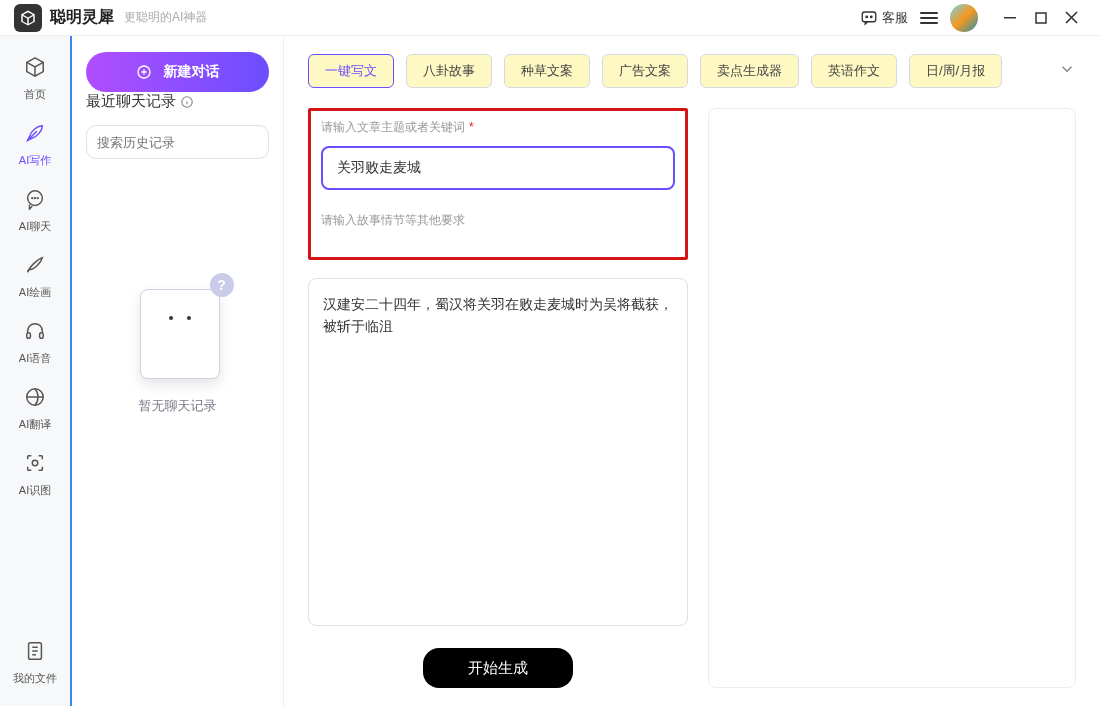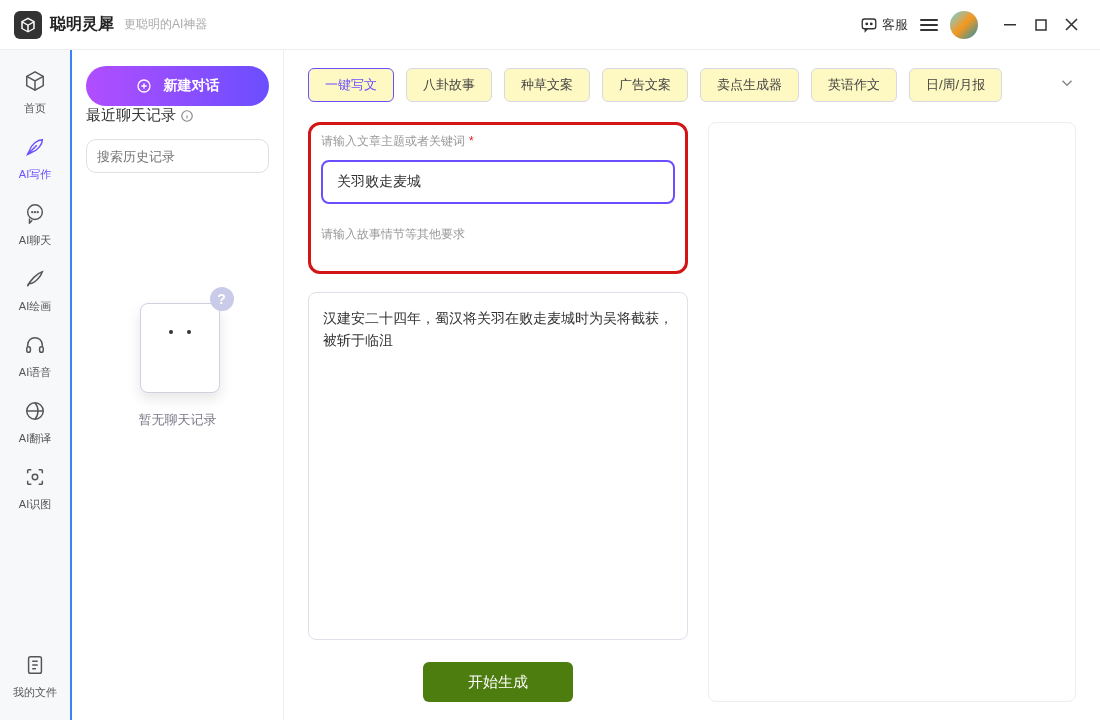--- a/index.html
+++ b/index.html
@@ -1,17 +1,17 @@
 <!DOCTYPE html>
 <html><head>
 <meta charset="utf-8">
 <style>
 * { margin: 0; padding: 0; box-sizing: border-box; font-family: "Microsoft YaHei", "PingFang SC", sans-serif; }
 html, body { width: 1100px; height: 720px; overflow: hidden; background: #fff; }
-.titlebar { height: 50px; display: flex; align-items: center; padding: 0 14px; border-bottom: 1px solid #eee; }
+.titlebar { height: 36px; display: flex; align-items: center; padding: 0 14px; border-bottom: 1px solid #eee; }
 .logo-badge { width: 28px; height: 28px; background: #333; border-radius: 6px; display: flex; align-items: center; justify-content: center; margin-right: 8px; }
 .logo-badge svg { fill: #fff; }
 .app-name { font-size: 16px; font-weight: 600; color: #222; margin-right: 10px; }
 .app-tagline { font-size: 12px; color: #aaa; }
 .titlebar-spacer { flex: 1; }
 .support { display: flex; align-items: center; gap: 4px; font-size: 13px; color: #333; cursor: pointer; margin-right: 12px; }
 .hamburger { cursor: pointer; margin-right: 12px; display: flex; flex-direction: column; gap: 3px; }
 .hamburger span { width: 18px; height: 2px; background: #333; border-radius: 1px; }
 .avatar { width: 28px; height: 28px; border-radius: 50%; background: linear-gradient(135deg,#6dd5ed,#f7971e,#2193b0); margin-right: 18px; cursor: pointer; }
 .winbtn { width: 30px; height: 30px; display: flex; align-items: center; justify-content: center; cursor: pointer; color: #333; }
@@ -32,26 +32,26 @@
 .empty-illust .pad::before { left: 28px; } .empty-illust .pad::after { right: 28px; }
 .empty-illust .q { position: absolute; top: -6px; right: -6px; width: 24px; height: 24px; border-radius: 50%; background: #c9cbe8; color: #fff; display: flex; align-items: center; justify-content: center; font-size: 14px; font-weight: 700; }
 .empty-text { margin-top: 18px; font-size: 13px; color: #7a7a88; }
 .main { flex: 1; padding: 18px 24px; display: flex; flex-direction: column; }
 .tabsrow { display: flex; align-items: center; gap: 12px; }
 .tab { height: 34px; padding: 0 16px; border: 1px solid #d8d8e4; border-radius: 6px; background: #fef9c3; font-size: 13px; color: #444; display: flex; align-items: center; cursor: pointer; }
 .tab.active { border-color: #6b4eff; color: #6b4eff; }
 .tabs-more { margin-left: auto; cursor: pointer; color: #888; }
 .workarea { flex: 1; display: flex; gap: 20px; margin-top: 20px; }
 .formcol { width: 380px; display: flex; flex-direction: column; }
-.highlightbox { border: 3px solid #d31515; padding: 8px 10px 18px; border-radius: 12px; }
+.highlightbox { border: 3px solid #d31515; padding: 8px 10px 18px; border-radius: 2px; }
 .field-label { font-size: 12px; color: #999; margin-bottom: 10px; }
 .req { color: #e02020; margin-left: 4px; }
 .topicinput { width: 100%; height: 44px; border: 2px solid #6b4eff; border-radius: 8px; padding: 0 14px; font-size: 14px; color: #333; outline: none; }
 .detailbox { margin-top: 18px; width: 100%; flex: 1; border: 1px solid #e0e0ea; border-radius: 8px; padding: 14px; font-size: 14px; color: #333; line-height: 1.6; resize: none; outline: none; min-height: 300px; }
-.genbtn { margin: 22px auto 0; width: 150px; height: 40px; border-radius: 6px; background: #4d7c0f; color: #fff; border: none; font-size: 15px; cursor: pointer; }
+.genbtn { margin: 22px auto 0; width: 150px; height: 40px; border-radius: 16px; background: #000000; color: #fff; border: none; font-size: 15px; cursor: pointer; }
 .outputcol { flex: 1; border: 1px solid #ececf2; border-radius: 8px; background: #fff; }
 </style>
 </head>
 <body>
 
 <div class="titlebar">
   <div class="logo-badge">
     <svg width="18" height="18" viewBox="0 0 24 24">
         <path d="M12 2 3 7v10l9 5 9-5V7l-9-5zm0 2.2 6.5 3.6L12 11.4 5.5 7.8 12 4.2zM5 9.4l6 3.3v6.9l-6-3.3V9.4zm8 10.2v-6.9l6-3.3v6.9l-6 3.3z"></path>
       </svg>

